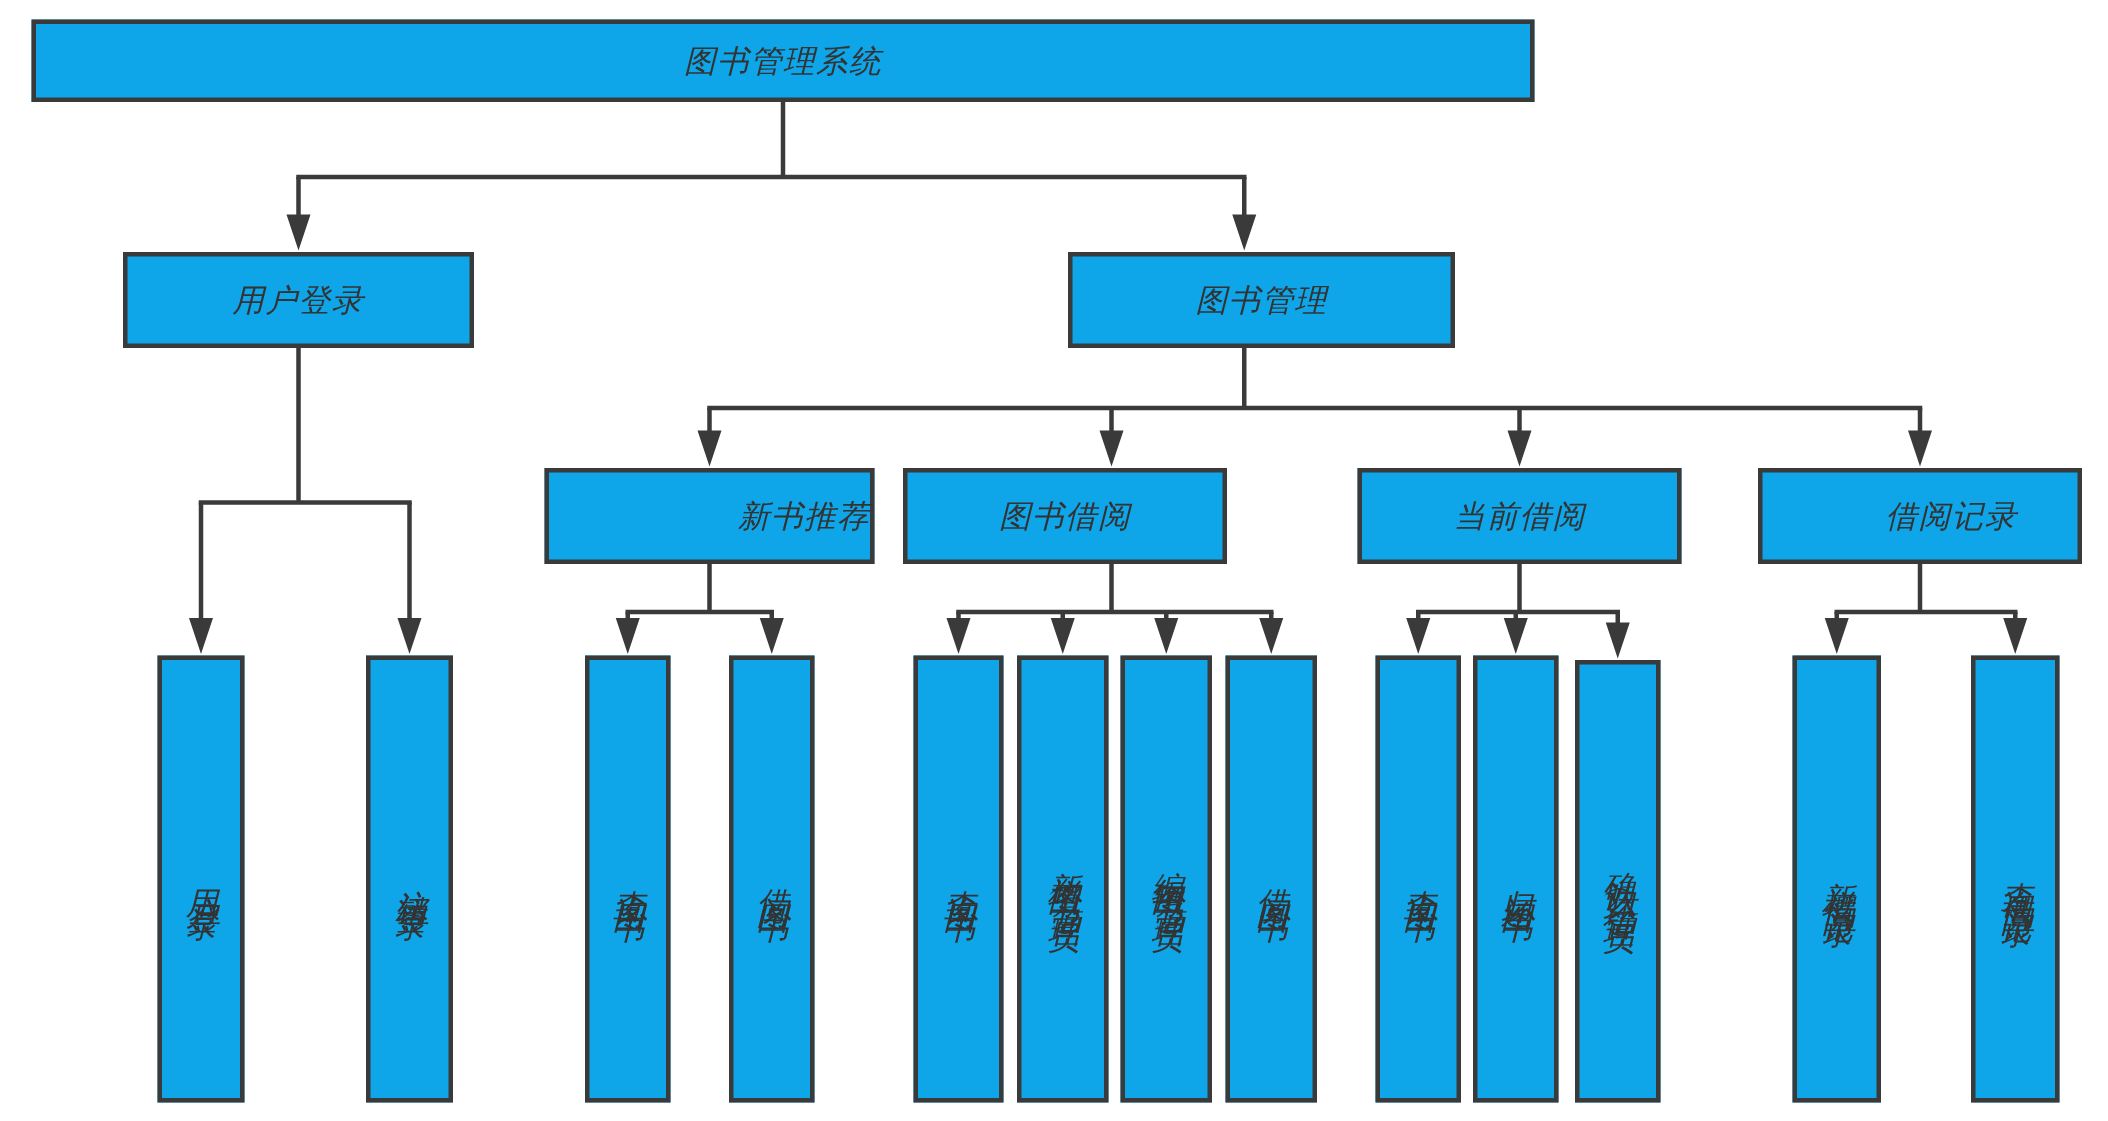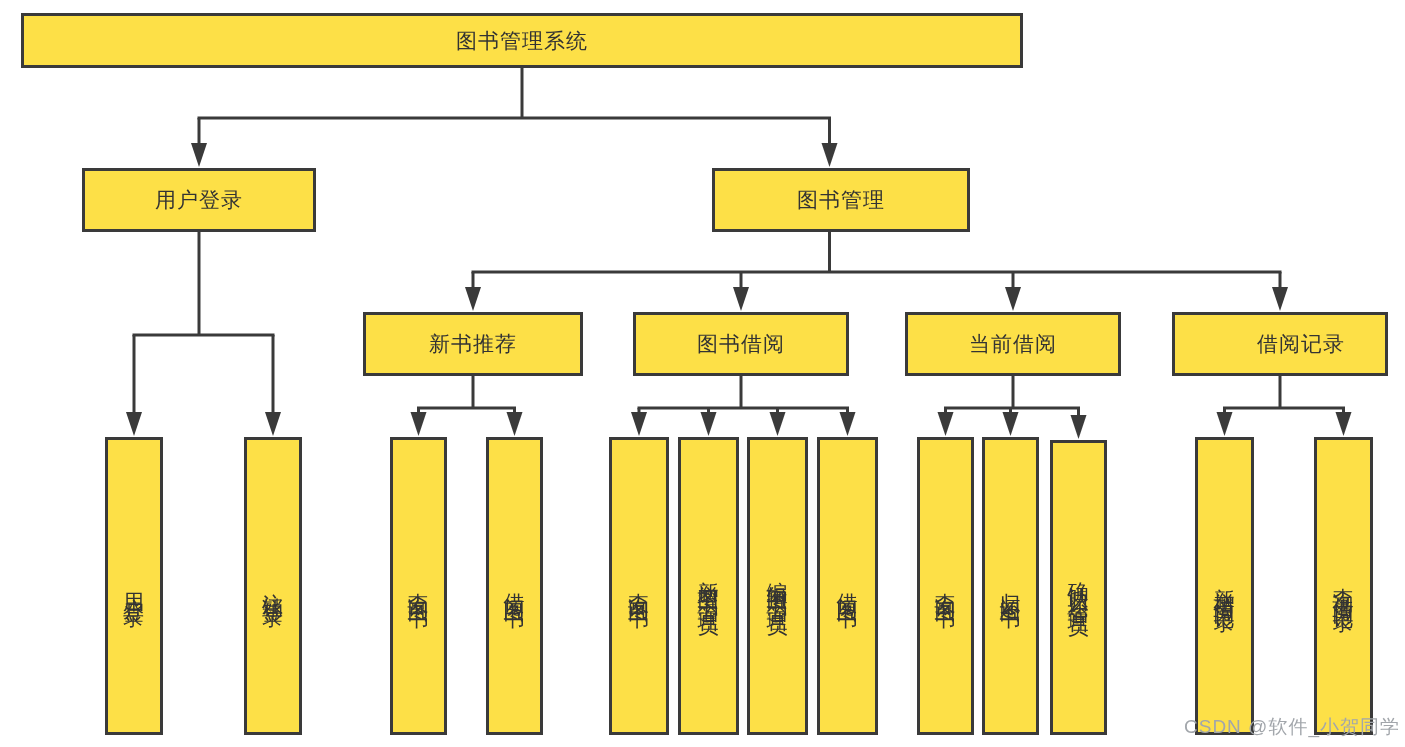--- a/index.html
+++ b/index.html
@@ -2,23 +2,23 @@
 <html><head>
 <meta charset="utf-8">
 <style>
   html,body{margin:0;padding:0;background:#fff;}
   .canvas{
     position:relative;width:1405px;height:747px;background:#fff;overflow:hidden;
     font-family:"Liberation Sans","DejaVu Sans",sans-serif;
   }
   #connectors{position:absolute;left:0;top:0;width:1405px;height:747px;}
   .node{
-    position:absolute;box-sizing:border-box;background:#fde047;
+    position:absolute;box-sizing:border-box;background:#0ea5e9;
     border:3px solid #3a3a3a;display:flex;align-items:center;justify-content:center;
-    color:#333;font-size:21px;
+    color:#333;font-size:21px;font-style:italic;
   }
   .node.h .lbl{writing-mode:horizontal-tb;letter-spacing:1px;white-space:nowrap;}
   .node.v .lbl{writing-mode:vertical-rl;text-orientation:mixed;letter-spacing:5px;line-height:1;}
   .watermark{
     position:absolute;color:#a2a6ab;font-size:19px;letter-spacing:1px;
     white-space:nowrap;z-index:5;
   }
 </style>
 </head>
 <body>
@@ -95,24 +95,24 @@
   <div id="nodes">
       <div class="node h" style="left: 21px; top: 13px; width: 1002px; height: 55px; border-color: rgb(58, 58, 58); color: rgb(51, 51, 51);">
         <span class="lbl">图书管理系统</span>
       </div>
       <div class="node h" style="left: 82px; top: 168px; width: 234px; height: 64px; border-color: rgb(58, 58, 58); color: rgb(51, 51, 51);">
         <span class="lbl">用户登录</span>
       </div>
       <div class="node h" style="left: 712px; top: 168px; width: 258px; height: 64px; border-color: rgb(58, 58, 58); color: rgb(51, 51, 51);">
         <span class="lbl">图书管理</span>
       </div>
-      <div class="node h" style="left: 363px; top: 312px; width: 220px; height: 64px; border-color: rgb(58, 58, 58); color: rgb(51, 51, 51);">
+      <div class="node h" style="left: 363px; top: 312px; width: 220px; height: 64px; border-color: rgb(58, 58, 58); color: rgb(51, 51, 51); justify-content: flex-end;">
         <span class="lbl">新书推荐</span>
       </div>
-      <div class="node h" style="left: 633px; top: 312px; width: 216px; height: 64px; border-color: rgb(58, 58, 58); color: rgb(51, 51, 51);">
+      <div class="node h" style="left: 602px; top: 312px; width: 216px; height: 64px; border-color: rgb(58, 58, 58); color: rgb(51, 51, 51);">
         <span class="lbl">图书借阅</span>
       </div>
       <div class="node h" style="left: 905px; top: 312px; width: 216px; height: 64px; border-color: rgb(58, 58, 58); color: rgb(51, 51, 51); align-items: center;">
         <span class="lbl">当前借阅</span>
       </div>
       <div class="node h" style="left: 1172px; top: 312px; width: 216px; height: 64px; border-color: rgb(58, 58, 58); color: rgb(51, 51, 51); padding-left: 42px;">
         <span class="lbl">借阅记录</span>
       </div>
       <div class="node v" style="left: 105px; top: 437px; width: 58px; height: 298px; border-color: rgb(58, 58, 58); color: rgb(51, 51, 51);">
         <span class="lbl">用户登录</span>
@@ -147,14 +147,13 @@
       <div class="node v" style="left: 1050px; top: 440px; width: 57px; height: 295px; border-color: rgb(58, 58, 58); color: rgb(51, 51, 51);">
         <span class="lbl">确认归还（管理员）</span>
       </div>
       <div class="node v" style="left: 1195px; top: 437px; width: 59px; height: 298px; border-color: rgb(58, 58, 58); color: rgb(51, 51, 51);">
         <span class="lbl">新增借阅记录</span>
       </div>
       <div class="node v" style="left: 1314px; top: 437px; width: 59px; height: 298px; border-color: rgb(58, 58, 58); color: rgb(51, 51, 51);">
         <span class="lbl">查询借阅记录</span>
       </div>
     </div>
-  <div class="watermark" style="left: 1184px; top: 714px; color: rgb(162, 166, 171);">CSDN @软件_小贺同学</div>
 </div>
 
 </body></html>

